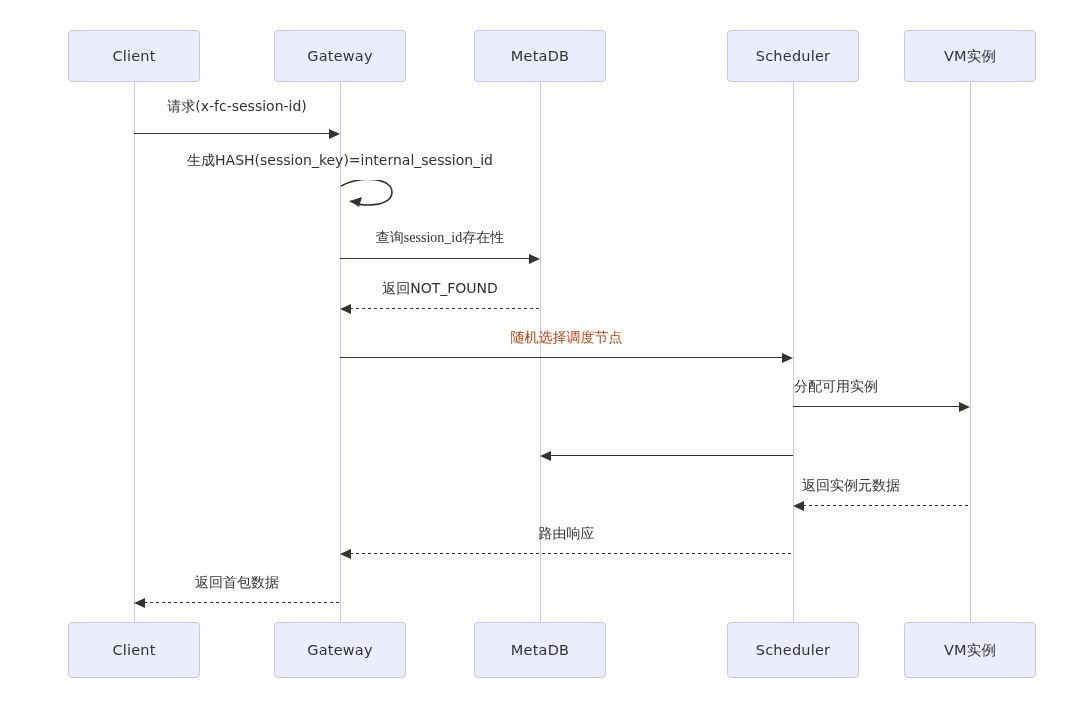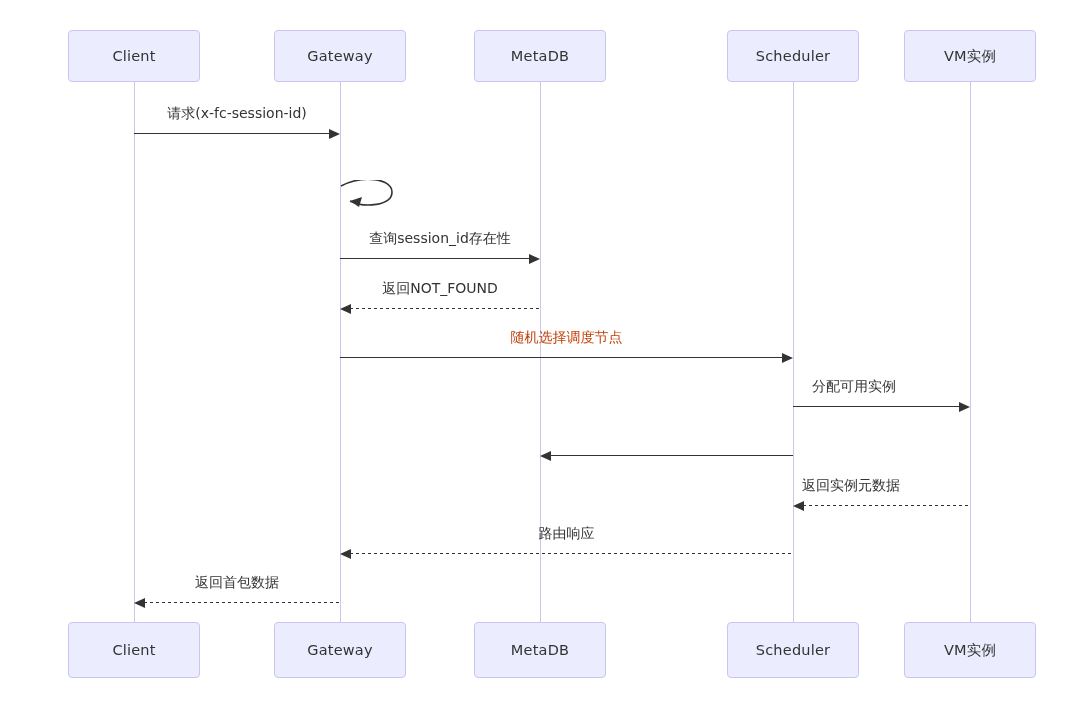--- a/index.html
+++ b/index.html
@@ -59,37 +59,38 @@
     </div>
     <div class="actor-box" style="left: 727px; top: 622px; width: 132px; height: 56px; background: rgb(236, 236, 255); border: 1px solid rgb(201, 197, 240); color: rgb(51, 51, 51);">
       <span>Scheduler</span>
     </div>
     <div class="actor-box" style="left: 904px; top: 30px; width: 132px; height: 52px; background: rgb(236, 236, 255); border: 1px solid rgb(201, 197, 240); color: rgb(51, 51, 51);">
       <span>VM实例</span>
     </div>
     <div class="actor-box" style="left: 904px; top: 622px; width: 132px; height: 56px; background: rgb(236, 236, 255); border: 1px solid rgb(201, 197, 240); color: rgb(51, 51, 51);">
       <span>VM实例</span>
     </div>
-    <div class="msg-label" style="left: 237px; top: 103px; color: rgb(51, 51, 51);">请求(x-fc-session-id)</div>
+    <div class="msg-label" style="left: 237px; top: 96px; color: rgb(51, 51, 51);">请求(x-fc-session-id)</div>
     <div class="msg-line" style="left: 134px; top: 133px; width: 196px; color: rgb(51, 51, 51); border-color: rgb(51, 51, 51);"></div>
     <div class="arrowhead right" style="top: 128.5px; left: 329px; border-left-color: rgb(51, 51, 51);"></div>
+    <div class="msg-label" style="left: 340px; top: 150px; color: rgb(51, 51, 51);">生成HASH(session_key)=internal_session_id</div>
     <div class="selfloop" style="left: 340px; top: 180px;"><svg width="64" height="34" viewBox="0 0 64 34">
         <path d="M1,6 C22,-5 52,-2 52,12 C52,26 24,28 10,21" fill="none" stroke="#333333" stroke-width="1.6"></path>
         <polygon points="10,21 22,17 19,27" fill="#333333"></polygon>
       </svg></div>
-    <div class="msg-label" style="left: 440px; top: 228px; color: rgb(51, 51, 51);">查询session_id存在性</div>
+    <div class="msg-label" style="left: 440px; top: 228px; color: rgb(51, 51, 51); font-family: Liberation Serif, serif;">查询session_id存在性</div>
     <div class="msg-line" style="left: 340px; top: 258px; width: 190px; color: rgb(51, 51, 51); border-color: rgb(51, 51, 51);"></div>
     <div class="arrowhead right" style="top: 253.5px; left: 529px; border-left-color: rgb(51, 51, 51);"></div>
     <div class="msg-label" style="left: 440px; top: 278px; color: rgb(51, 51, 51);">返回NOT_FOUND</div>
     <div class="msg-line dashed" style="left: 350px; top: 308px; width: 190px; color: rgb(51, 51, 51); border-color: rgb(51, 51, 51);"></div>
     <div class="arrowhead left" style="top: 303.5px; left: 340px; border-right-color: rgb(51, 51, 51);"></div>
     <div class="msg-label" style="left: 566.5px; top: 327px; color: #c2410c;">随机选择调度节点</div>
     <div class="msg-line" style="left: 340px; top: 357px; width: 443px; color: rgb(51, 51, 51); border-color: rgb(51, 51, 51);"></div>
     <div class="arrowhead right" style="top: 352.5px; left: 782px; border-left-color: rgb(51, 51, 51);"></div>
-    <div class="msg-label" style="left: 854px; top: 376px; color: rgb(51, 51, 51);">分配可用实例</div>
+    <div class="msg-label" style="left: 836px; top: 376px; color: rgb(51, 51, 51);">分配可用实例</div>
     <div class="msg-line" style="left: 793px; top: 406px; width: 167px; color: rgb(51, 51, 51); border-color: rgb(51, 51, 51);"></div>
     <div class="arrowhead right" style="top: 401.5px; left: 959px; border-left-color: rgb(51, 51, 51);"></div>
     <div class="msg-line" style="left: 550px; top: 455px; width: 243px; color: rgb(51, 51, 51); border-color: rgb(51, 51, 51);"></div>
     <div class="arrowhead left" style="top: 450.5px; left: 540px; border-right-color: rgb(51, 51, 51);"></div>
     <div class="msg-label" style="left: 851px; top: 475px; color: rgb(51, 51, 51);">返回实例元数据</div>
     <div class="msg-line dashed" style="left: 803px; top: 505px; width: 167px; color: rgb(51, 51, 51); border-color: rgb(51, 51, 51);"></div>
     <div class="arrowhead left" style="top: 500.5px; left: 793px; border-right-color: rgb(51, 51, 51);"></div>
     <div class="msg-label" style="left: 566.5px; top: 523px; color: rgb(51, 51, 51);">路由响应</div>
     <div class="msg-line dashed" style="left: 350px; top: 553px; width: 443px; color: rgb(51, 51, 51); border-color: rgb(51, 51, 51);"></div>
     <div class="arrowhead left" style="top: 548.5px; left: 340px; border-right-color: rgb(51, 51, 51);"></div>

